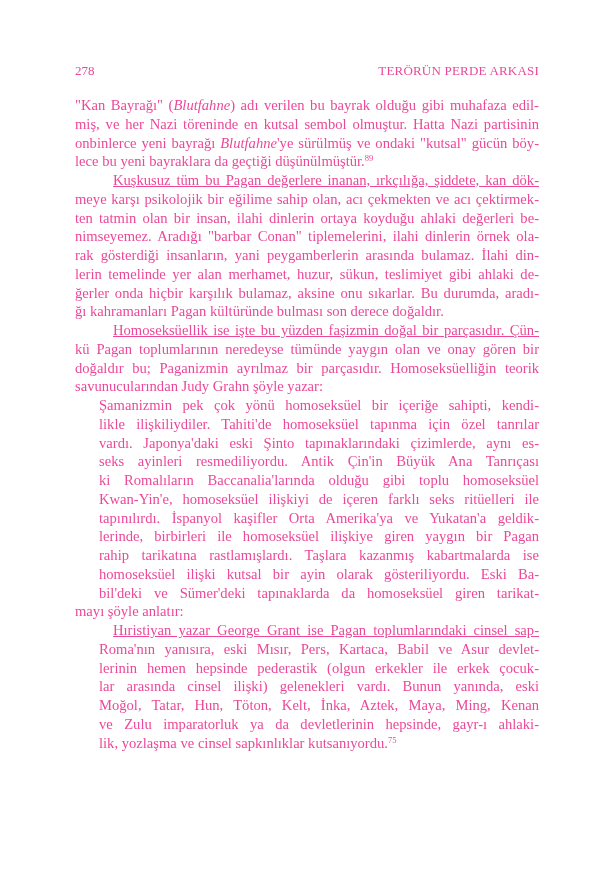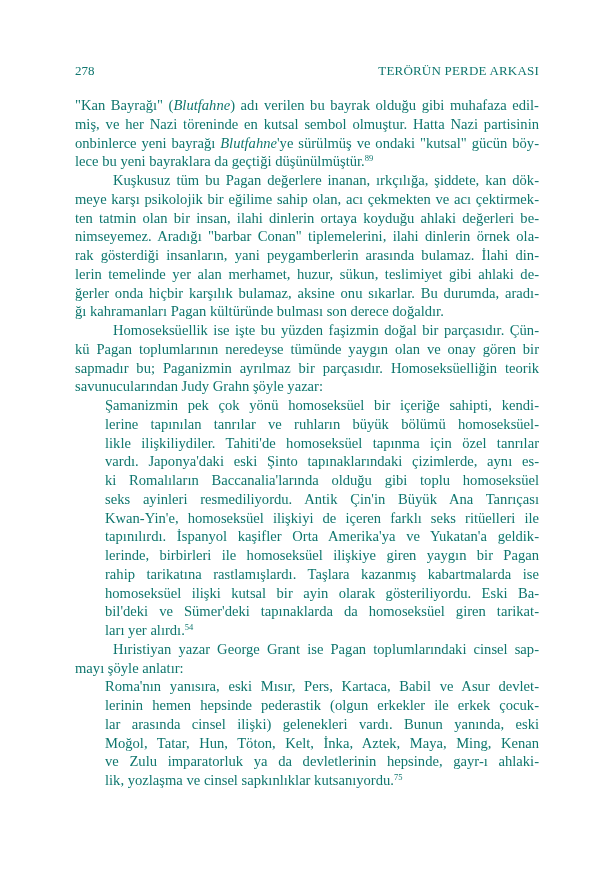--- a/index.html
+++ b/index.html
@@ -1,28 +1,28 @@
 <!DOCTYPE html>
 <html><head>
 <meta charset="utf-8">
 <style>
   html, body { margin: 0; padding: 0; background: #ffffff; }
   body { width: 604px; height: 888px; position: relative; overflow: hidden; }
   .page {
     position: absolute; left: 75px; top: 62px; width: 464px;
     font-family: "Liberation Serif", "DejaVu Serif", serif;
-    color: #0f766e; font-size: 14.6px; line-height: 18.75px;
+    color: #ec4899; font-size: 14.6px; line-height: 18.75px;
   }
   .running-head { position: relative; height: 20px; margin-bottom: 14px; font-size: 13px; }
   .page-number { position: absolute; left: 0; top: 0; }
   .running-title { position: absolute; left: 0; right: 0; top: 0; text-align: right; letter-spacing: 0.2px; }
   .line { display: block; white-space: nowrap; text-align: justify; text-align-last: justify; height: 18.75px; }
   .line.last { text-align-last: left; }
-  .indent-first { padding-left: 38px; }
-  .quote .line { margin-left: 30px; }
+  .indent-first { padding-left: 38px; text-decoration: underline; }
+  .quote .line { margin-left: 24px; }
   i { font-style: italic; }
   sup { font-size: 8.5px; vertical-align: 5px; line-height: 0; }
 </style>
 </head>
 <body>
 
 <div class="page">
   <div class="running-head">
     <span class="page-number">278</span>
     <span class="running-title">TERÖRÜN PERDE ARKASI</span>
@@ -40,41 +40,39 @@
         <span class="line">ten tatmin olan bir insan, ilahi dinlerin ortaya koyduğu ahlaki değerleri be-</span>
         <span class="line">nimseyemez. Aradığı "barbar Conan" tiplemelerini, ilahi dinlerin örnek ola-</span>
         <span class="line">rak gösterdiği insanların, yani peygamberlerin arasında bulamaz. İlahi din-</span>
         <span class="line">lerin temelinde yer alan merhamet, huzur, sükun, teslimiyet gibi ahlaki de-</span>
         <span class="line">ğerler onda hiçbir karşılık bulamaz, aksine onu sıkarlar. Bu durumda, aradı-</span>
         <span class="line last">ğı kahramanları Pagan kültüründe bulması son derece doğaldır.</span>
       </div>
       <div class="paragraph">
         <span class="line indent-first">Homoseksüellik ise işte bu yüzden faşizmin doğal bir parçasıdır. Çün-</span>
         <span class="line">kü Pagan toplumlarının neredeyse tümünde yaygın olan ve onay gören bir</span>
-        <span class="line">sapmadır bu; Paganizmin ayrılmaz bir parçasıdır. Homoseksüelliğin teorik</span>
+        <span class="line">doğaldır bu; Paganizmin ayrılmaz bir parçasıdır. Homoseksüelliğin teorik</span>
         <span class="line last">savunucularından Judy Grahn şöyle yazar:</span>
       </div>
       <div class="quote">
         <span class="line">Şamanizmin pek çok yönü homoseksüel bir içeriğe sahipti, kendi-</span>
-        <span class="line">lerine tapınılan tanrılar ve ruhların büyük bölümü homoseksüel-</span>
         <span class="line">likle ilişkiliydiler. Tahiti'de homoseksüel tapınma için özel tanrılar</span>
         <span class="line">vardı. Japonya'daki eski Şinto tapınaklarındaki çizimlerde, aynı es-</span>
+        <span class="line">seks ayinleri resmediliyordu. Antik Çin'in Büyük Ana Tanrıçası</span>
         <span class="line">ki Romalıların Baccanalia'larında olduğu gibi toplu homoseksüel</span>
-        <span class="line">seks ayinleri resmediliyordu. Antik Çin'in Büyük Ana Tanrıçası</span>
         <span class="line">Kwan-Yin'e, homoseksüel ilişkiyi de içeren farklı seks ritüelleri ile</span>
         <span class="line">tapınılırdı. İspanyol kaşifler Orta Amerika'ya ve Yukatan'a geldik-</span>
         <span class="line">lerinde, birbirleri ile homoseksüel ilişkiye giren yaygın bir Pagan</span>
         <span class="line">rahip tarikatına rastlamışlardı. Taşlara kazanmış kabartmalarda ise</span>
         <span class="line">homoseksüel ilişki kutsal bir ayin olarak gösteriliyordu. Eski Ba-</span>
         <span class="line">bil'deki ve Sümer'deki tapınaklarda da homoseksüel giren tarikat-</span>
-        <span class="line last">ları yer alırdı.<sup>54</sup></span>
       </div>
       <div class="paragraph">
+        <span class="line last">mayı şöyle anlatır:</span>
         <span class="line indent-first">Hıristiyan yazar George Grant ise Pagan toplumlarındaki cinsel sap-</span>
-        <span class="line last">mayı şöyle anlatır:</span>
       </div>
       <div class="quote">
         <span class="line">Roma'nın yanısıra, eski Mısır, Pers, Kartaca, Babil ve Asur devlet-</span>
         <span class="line">lerinin hemen hepsinde pederastik (olgun erkekler ile erkek çocuk-</span>
         <span class="line">lar arasında cinsel ilişki) gelenekleri vardı. Bunun yanında, eski</span>
         <span class="line">Moğol, Tatar, Hun, Töton, Kelt, İnka, Aztek, Maya, Ming, Kenan</span>
         <span class="line">ve Zulu imparatorluk ya da devletlerinin hepsinde, gayr-ı ahlaki-</span>
         <span class="line last">lik, yozlaşma ve cinsel sapkınlıklar kutsanıyordu.<sup>75</sup></span>
       </div>
     </div>

